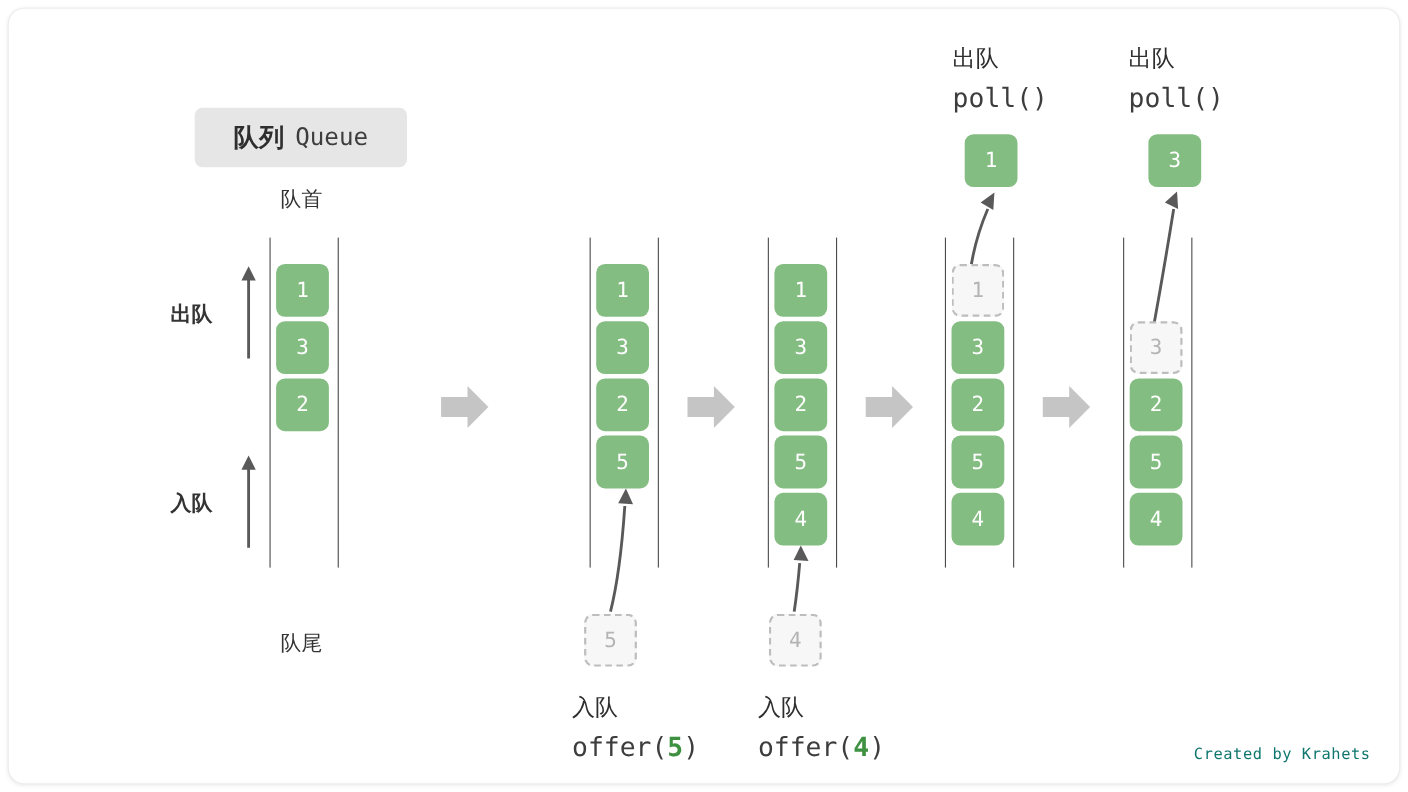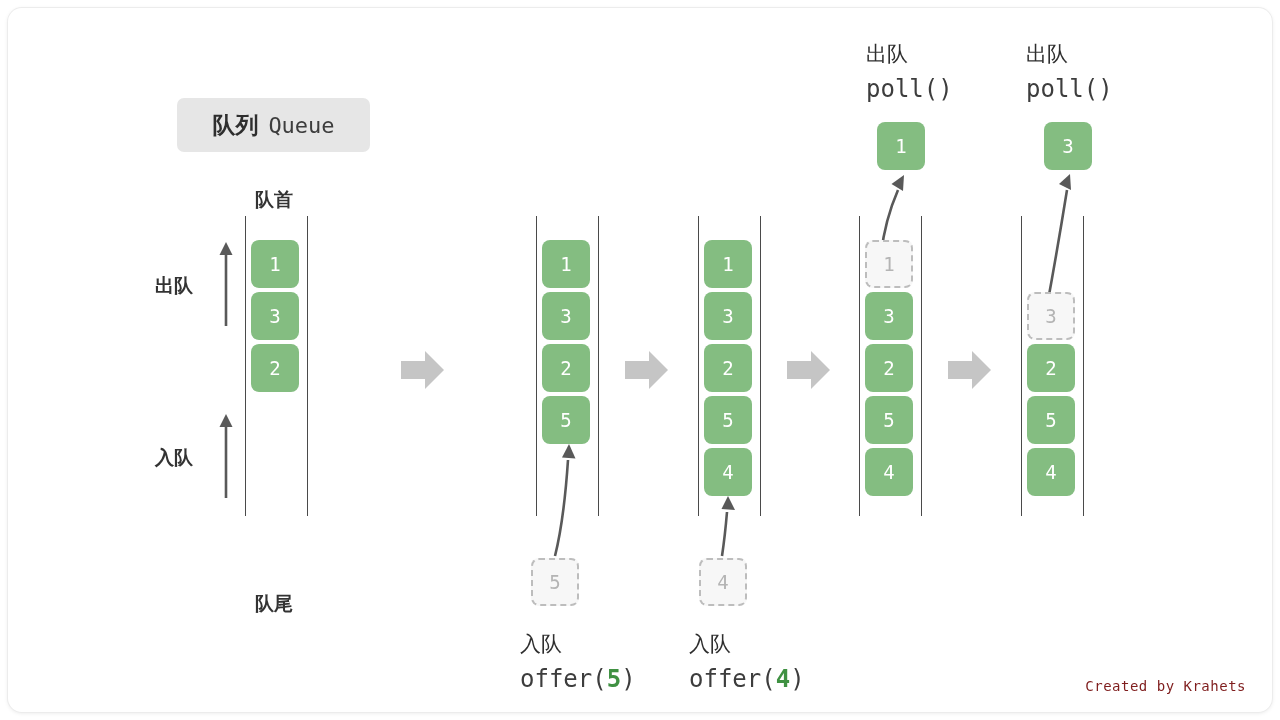--- a/index.html
+++ b/index.html
@@ -33,22 +33,22 @@
     font-size: 23px; font-weight: bold; color: #2e2e2e;
     font-family: "Liberation Sans", "DejaVu Sans", sans-serif;
   }
   #title-chip .en {
     font-size: 22px; color: #3d3d3d;
     font-family: "DejaVu Sans Mono", "Liberation Mono", monospace;
   }
 
   
   .edge-label {
-    font-size: 19px; font-weight: bold; color: #333333;
-    text-align: center; width: 120px; margin-top: 19px;
+    font-size: 19px; font-weight: normal; color: #333333;
+    text-align: center; width: 120px;
   }
 
   
   .rail {
     width: 1px; background: #4a4a4a;
   }
 
   
   .box {
     width: 48px; height: 48px;
@@ -84,21 +84,21 @@
     display: block;
     font-size: 24px; color: #3d3d3d;
     font-family: "DejaVu Sans Mono", "Liberation Mono", monospace;
     line-height: 1.55;
   }
   .op-caption .code .val { color: #3f9142; font-weight: bold; }
 
   
   #credit {
     right: 26px; bottom: 18px;
-    font-size: 14px; color: #7f1d1d;
+    font-size: 14px; color: #0f766e;
     font-family: "DejaVu Sans Mono", "Liberation Mono", monospace;
     letter-spacing: 0.5px;
   }
 
   svg { overflow: visible; }
 </style>
 </head>
 <body>
 
 <div id="card">

